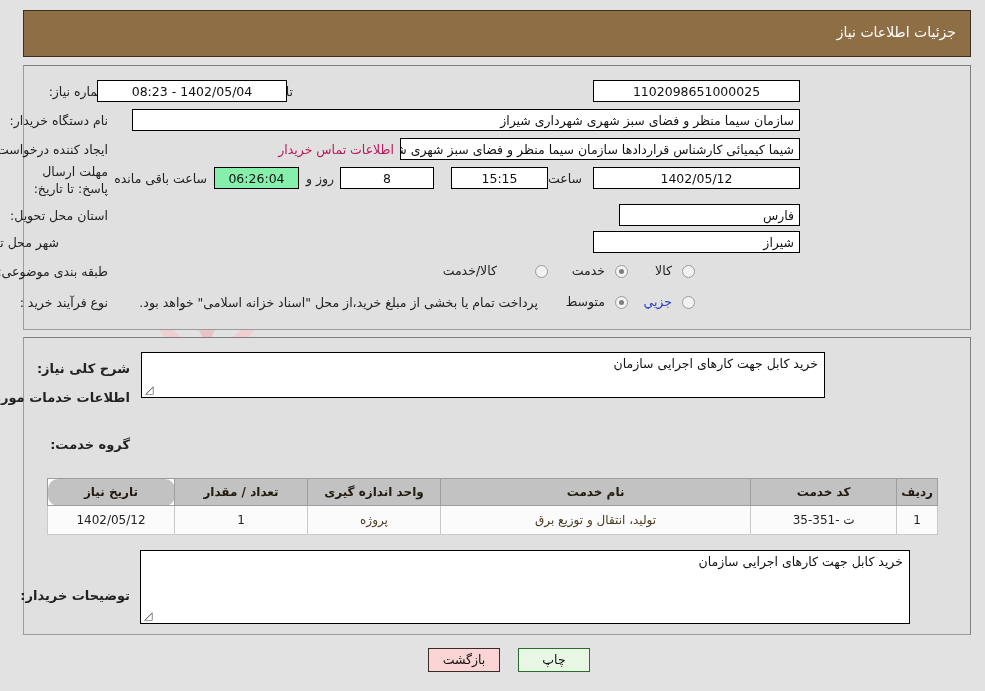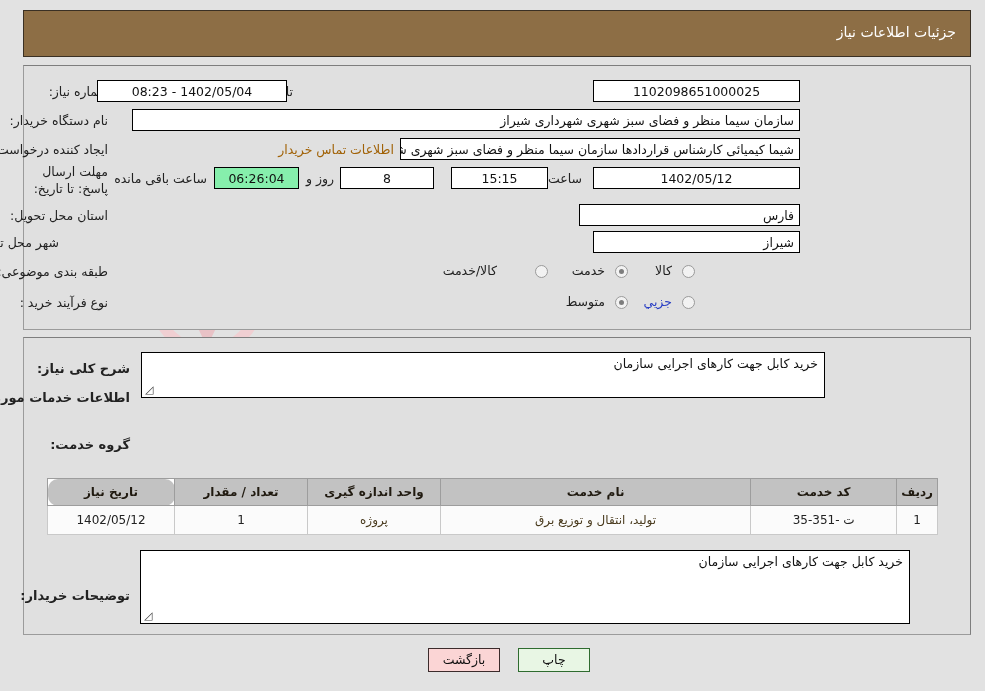--- a/index.html
+++ b/index.html
@@ -84,21 +84,21 @@
     white-space: nowrap;
     z-index: 3;
     font-family: "DejaVu Sans", "Liberation Sans", sans-serif;
   }
   .fld.center { text-align: center; }
   .fld.right  { text-align: right; }
   .fld.cream  { background: #86efac; }
   .link {
     position: absolute;
     font-size: 12.5px;
-    color: #a16207;
+    color: #be185d;
     white-space: nowrap;
     cursor: pointer;
     z-index: 3;
   }
 
   
   .radio {
     position: absolute;
     width: 13px; height: 13px;
     border-radius: 50%;
@@ -225,38 +225,39 @@
   <div class="lbl" style="right:877px; top:163px; line-height:17px; width:76px; white-space:normal; text-align:right;">مهلت ارسال پاسخ: تا تاریخ:</div>
   <div class="fld center" style="right:185px; top:167px; width:207px;">1402/05/12</div>
   <div class="lbl" style="right:403px; top:171px;">ساعت</div>
   <div class="fld center" style="right:437px; top:167px; width:97px;">15:15</div>
   <div class="fld center" style="right:551px; top:167px; width:94px;">8</div>
   <div class="lbl" style="right:651px; top:171px;">روز و</div>
   <div class="fld cream center" style="right:686px; top:167px; width:85px;">06:26:04</div>
   <div class="lbl" style="right:778px; top:171px;">ساعت باقی مانده</div>
 
   <div class="lbl" style="right:877px; top:208px;">استان محل تحویل:</div>
-  <div class="fld right" style="right:185px; top:204px; width:221px;">فارس</div>
+  <div class="fld right" style="right:185px; top:204px; width:181px;">فارس</div>
 
   <div class="lbl" style="right:926px; top:235px;">شهر محل تحویل:</div>
   <div class="fld right" style="right:185px; top:231px; width:207px;">شیراز</div>
 
   <div class="lbl" style="right:877px; top:264px;">طبقه بندی موضوعی:</div>
   <div class="radio" style="right:290px; top:265px;"></div>
   <div class="radio-lbl" style="right:313px; top:263px;">کالا</div>
   <div class="radio on" style="right:357px; top:265px;"></div>
   <div class="radio-lbl" style="right:380px; top:263px;">خدمت</div>
   <div class="radio" style="right:437px; top:265px;"></div>
   <div class="radio-lbl" style="right:488px; top:263px;">کالا/خدمت</div>
 
   <div class="lbl" style="right:877px; top:295px;">نوع فرآیند خرید :</div>
   <div class="radio" style="right:290px; top:296px;"></div>
   <div class="radio-lbl" style="right:313px; top:294px; color:#2a3fc4;">جزیي</div>
   <div class="radio on" style="right:357px; top:296px;"></div>
   <div class="radio-lbl" style="right:380px; top:294px;">متوسط</div>
+  <div class="lbl" style="right:447px; top:295px;">پرداخت تمام یا بخشی از مبلغ خرید،از محل "اسناد خزانه اسلامی" خواهد بود.</div>
 
   <div class="panel panel-bottom"></div>
 
   <div class="lbl lbl-bold" style="right:855px; top:361px; font-size:13px;">شرح کلی نیاز:</div>
   <div class="ta" style="right:160px; top:352px; width:684px; height:46px;">
     <span>خرید کابل جهت کارهای اجرایی سازمان</span>
     <span class="grip">◺</span>
   </div>
 
   <div class="lbl lbl-bold" style="right:855px; top:390px; font-size:13px;">اطلاعات خدمات مورد نیاز</div>

